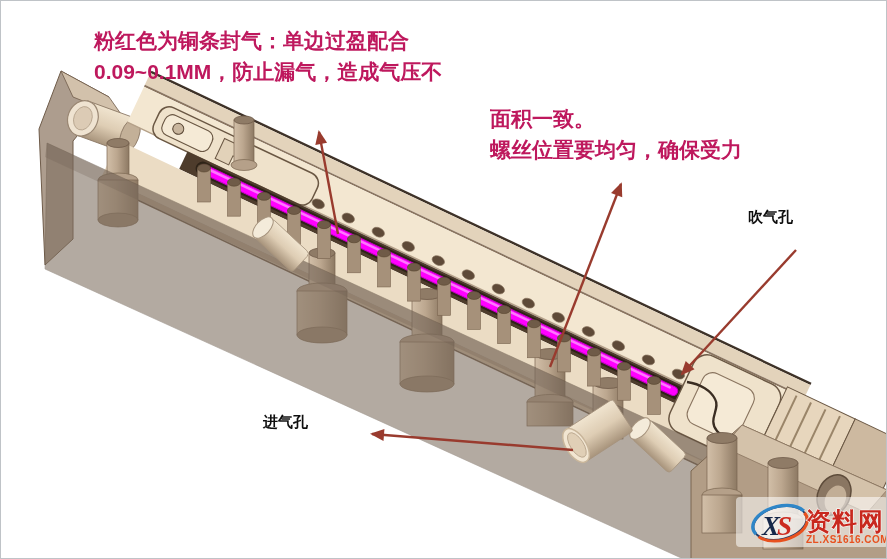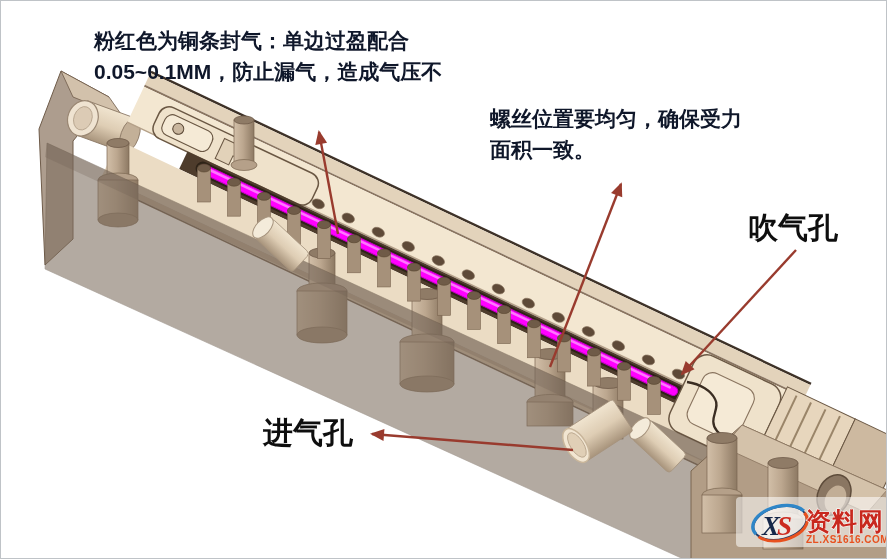--- a/index.html
+++ b/index.html
@@ -1,23 +1,23 @@
 <!DOCTYPE html>
 <html><head>
 <meta charset="utf-8">
 <style>
   html,body{margin:0;padding:0;background:#fff;}
   .stage{position:relative;width:887px;height:559px;background:#fff;border:1px solid #bfc3c7;
          box-sizing:border-box;overflow:hidden;font-family:"Liberation Sans",sans-serif;}
   svg{display:block;}
   #scene{position:absolute;left:0;top:0;}
-  .note{position:absolute;color:#0f172a;font-weight:600;font-size:21px;line-height:31px;white-space:nowrap;}
+  .note{position:absolute;color:#be185d;font-weight:600;font-size:21px;line-height:31px;white-space:nowrap;}
   .note1{left:93px;top:24px;}
   .note2{left:489px;top:102px;}
-  .hole-label{position:absolute;color:#0e0e0e;font-weight:600;font-size:30px;white-space:nowrap;}
+  .hole-label{position:absolute;color:#0e0e0e;font-weight:600;font-size:15px;white-space:nowrap;}
   .label-blow{left:747px;top:207px;}
   .label-intake{left:262px;top:412px;text-align:right;}
   .logo-wrap{position:absolute;left:735px;top:494px;}
 </style>
 </head>
 <body>
 
 <div class="stage">
 
 <svg id="scene" width="887" height="559" viewBox="0 0 887 559">
@@ -255,26 +255,26 @@
   <g stroke="#993B2E" stroke-width="2.4">
     <line x1="337" y1="233" x2="318" y2="131" marker-end="url(#ah)" class="arrow-line" stroke="#993B2E"></line>
     <line x1="549" y1="366" x2="620" y2="183" marker-end="url(#ah)" class="arrow-line" stroke="#993B2E"></line>
     <line x1="795" y1="249" x2="681" y2="373" marker-end="url(#ah)" class="arrow-line" stroke="#993B2E"></line>
     <line x1="572" y1="449" x2="371" y2="433" marker-end="url(#ah)" class="arrow-line" stroke="#993B2E"></line>
   </g>
 </svg>
 
 <div class="note note1">
   <div>粉红色为铜条封气：单边过盈配合</div>
-  <div>0.05~0.1MM，防止漏气，造成气压不</div>
+  <div>0.09~0.1MM，防止漏气，造成气压不</div>
 </div>
 
 <div class="note note2">
+  <div>面积一致。</div>
   <div>螺丝位置要均匀，确保受力</div>
-  <div>面积一致。</div>
 </div>
 
 <div class="hole-label label-blow">吹气孔</div>
 <div class="hole-label label-intake">进气孔</div>
 
 <div class="logo-wrap">
   <svg width="152" height="52" viewBox="0 0 152 52">
     <rect x="0" y="2" width="152" height="50" rx="4" fill="#ffffff" opacity="0.55"></rect>
     <g transform="rotate(-14 44 28)">
       <ellipse cx="44" cy="28" rx="27" ry="16" fill="rgba(255,255,255,0.5)" stroke="#243B66" stroke-width="1.8"></ellipse>

